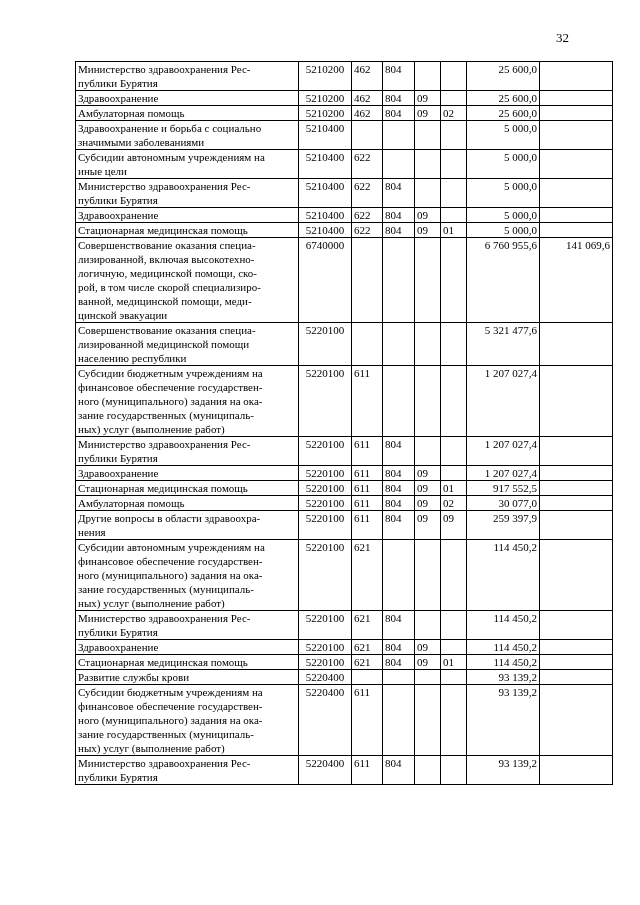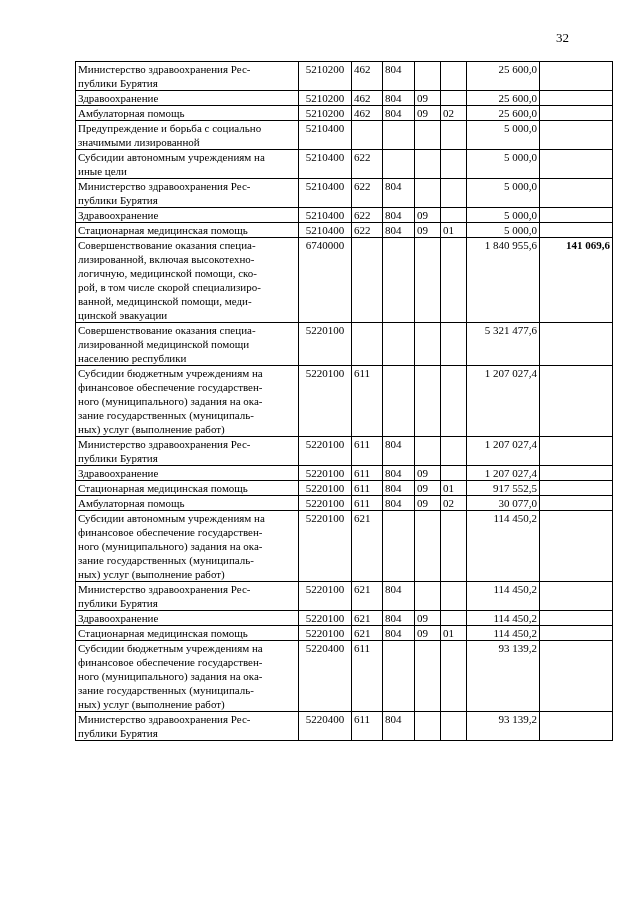--- a/index.html
+++ b/index.html
@@ -11,21 +11,21 @@
                  table-layout: fixed; width: 533px; font-size: 11px; line-height: 14px; }
   table.budget td { border: 1px solid #000; padding: 0 2px; vertical-align: top;
                     overflow: hidden; }
   td.c-name { width: 218px; }
   td.c-code { width: 48px; }
   td.c-vr { width: 26px; margin-top: 45px; }
   td.c-ved { width: 27px; }
   td.c-rz { width: 21px; }
   td.c-pr { width: 21px; }
   td.c-amt { width: 68px; text-align: right; margin-left: 12px; }
-  td.c-extra { width: 68px; text-align: right; font-weight: bold; }
+  td.c-extra { width: 68px; text-align: right; }
   td.num { padding-left: 3px; }
   td.c-amt { padding-right: 1px; }
   td.c-extra { padding-right: 1px; }
   td.c-name { border-left: 1.5px solid #000; }
   td.c-code { border-left: 1.5px solid #000; text-align: center; }
   td.c-ved { border-left: 1.5px solid #000; }
   td.c-extra { border-left: 1.5px solid #000; border-right: 1.5px solid #000; }
 </style>
 </head>
 <body>
@@ -66,22 +66,22 @@
         <td class="c-code num">5210200</td>
         <td class="c-vr num">462</td>
         <td class="c-ved num">804</td>
         <td class="c-rz num">09</td>
         <td class="c-pr num">02</td>
         <td class="c-amt">25 600,0</td>
         <td class="c-extra"></td>
       </tr>
       <tr>
         <td class="c-name">
-          <div>Предупреждение и борьба с социально</div>
-          <div>значимыми лизированной</div>
+          <div>Здравоохранение и борьба с социально</div>
+          <div>значимыми заболеваниями</div>
         </td>
         <td class="c-code num">5210400</td>
         <td class="c-vr num"></td>
         <td class="c-ved num"></td>
         <td class="c-rz num"></td>
         <td class="c-pr num"></td>
         <td class="c-amt">5 000,0</td>
         <td class="c-extra"></td>
       </tr>
       <tr>
@@ -141,21 +141,21 @@
           <div>логичную, медицинской помощи, ско-</div>
           <div>рой, в том числе скорой специализиро-</div>
           <div>ванной, медицинской помощи, меди-</div>
           <div>цинской эвакуации</div>
         </td>
         <td class="c-code num">6740000</td>
         <td class="c-vr num"></td>
         <td class="c-ved num"></td>
         <td class="c-rz num"></td>
         <td class="c-pr num"></td>
-        <td class="c-amt">1 840 955,6</td>
+        <td class="c-amt">6 760 955,6</td>
         <td class="c-extra">141 069,6</td>
       </tr>
       <tr>
         <td class="c-name">
           <div>Совершенствование оказания специа-</div>
           <div>лизированной медицинской помощи</div>
           <div>населению республики</div>
         </td>
         <td class="c-code num">5220100</td>
         <td class="c-vr num"></td>
@@ -225,20 +225,33 @@
         <td class="c-code num">5220100</td>
         <td class="c-vr num">611</td>
         <td class="c-ved num">804</td>
         <td class="c-rz num">09</td>
         <td class="c-pr num">02</td>
         <td class="c-amt">30 077,0</td>
         <td class="c-extra"></td>
       </tr>
       <tr>
         <td class="c-name">
+          <div>Другие вопросы в области здравоохра-</div>
+          <div>нения</div>
+        </td>
+        <td class="c-code num">5220100</td>
+        <td class="c-vr num">611</td>
+        <td class="c-ved num">804</td>
+        <td class="c-rz num">09</td>
+        <td class="c-pr num">09</td>
+        <td class="c-amt">259 397,9</td>
+        <td class="c-extra"></td>
+      </tr>
+      <tr>
+        <td class="c-name">
           <div>Субсидии автономным учреждениям на</div>
           <div>финансовое обеспечение государствен-</div>
           <div>ного (муниципального) задания на ока-</div>
           <div>зание государственных (муниципаль-</div>
           <div>ных) услуг (выполнение работ)</div>
         </td>
         <td class="c-code num">5220100</td>
         <td class="c-vr num">621</td>
         <td class="c-ved num"></td>
         <td class="c-rz num"></td>
@@ -278,20 +291,32 @@
         <td class="c-code num">5220100</td>
         <td class="c-vr num">621</td>
         <td class="c-ved num">804</td>
         <td class="c-rz num">09</td>
         <td class="c-pr num">01</td>
         <td class="c-amt">114 450,2</td>
         <td class="c-extra"></td>
       </tr>
       <tr>
         <td class="c-name">
+          <div>Развитие службы крови</div>
+        </td>
+        <td class="c-code num">5220400</td>
+        <td class="c-vr num"></td>
+        <td class="c-ved num"></td>
+        <td class="c-rz num"></td>
+        <td class="c-pr num"></td>
+        <td class="c-amt">93 139,2</td>
+        <td class="c-extra"></td>
+      </tr>
+      <tr>
+        <td class="c-name">
           <div>Субсидии бюджетным учреждениям на</div>
           <div>финансовое обеспечение государствен-</div>
           <div>ного (муниципального) задания на ока-</div>
           <div>зание государственных (муниципаль-</div>
           <div>ных) услуг (выполнение работ)</div>
         </td>
         <td class="c-code num">5220400</td>
         <td class="c-vr num">611</td>
         <td class="c-ved num"></td>
         <td class="c-rz num"></td>

